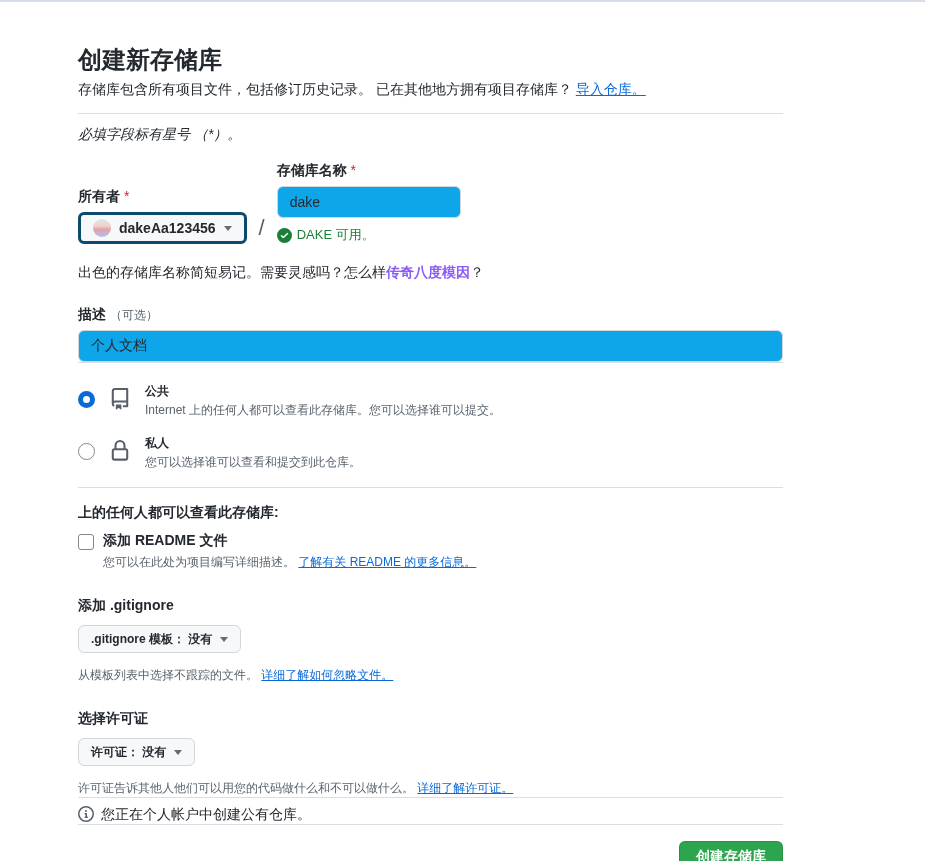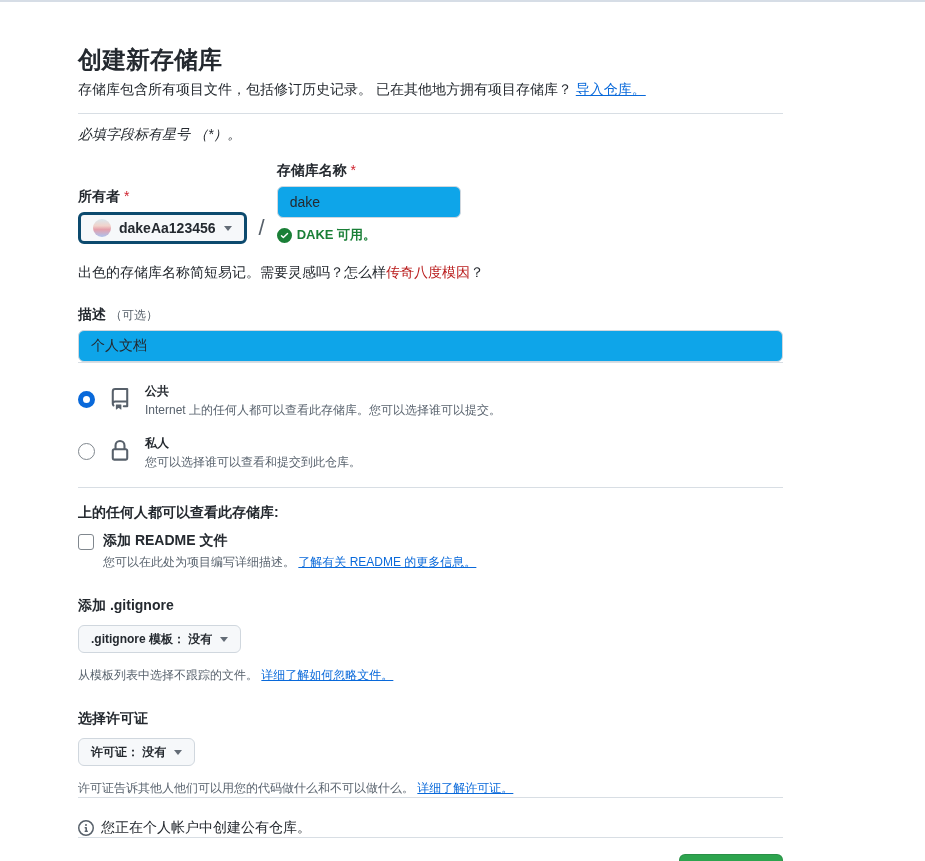--- a/index.html
+++ b/index.html
@@ -26,24 +26,24 @@
     width: 18px; height: 18px; border-radius: 50%;
     background: linear-gradient(180deg, #d9e7ee 0%, #f1d3cb 38%, #e5a0ab 58%, #b3bfe8 95%);
     flex: 0 0 auto;
   }
   .caret { width: 0; height: 0; border-left: 4px solid transparent; border-right: 4px solid transparent; border-top: 5px solid #636c76; display: inline-block; }
   .slash { font-size: 22px; font-weight: 300; color: #57606a; padding: 0 2px 3px 2px; }
   .text-input {
     height: 32px; border: 1px solid #d0d7de; border-radius: 6px; padding: 0 12px;
     font-size: 14px; color: #24292f; font-family: inherit; background: #0ea5e9; width: 184px;
   }
-  .avail-row { display: flex; align-items: center; gap: 5px; margin-top: 8px; color: #1a7f37; font-size: 13px; font-weight: 700; }
+  .avail-row { display: flex; align-items: center; gap: 5px; margin-top: 8px; color: #1a7f37; font-size: 13px; font-weight: 400; }
   .avail-row svg { flex: 0 0 auto; }
   .hint-line { margin-top: 20px; font-size: 14px; }
-  .suggestion { color: #b91c1c; font-weight: 400; }
+  .suggestion { color: #8b5cf6; font-weight: 700; }
   .desc-field { margin-top: 24px; }
   .desc-field .optional { font-weight: 400; font-size: 12px; color: #57606a; }
   .desc-input { width: 100%; height: 32px; }
   .sect-gap { margin-top: 16px; }
   .radio-group { padding: 20px 0 16px 0; display: flex; flex-direction: column; gap: 16px; }
   .radio-row { display: flex; align-items: flex-start; gap: 14px; }
   .radio { width: 17px; height: 17px; border-radius: 50%; flex: 0 0 auto; margin-top: 8px; cursor: pointer; }
   .radio.checked { border: 5px solid #0969da; background: #fff; }
   .radio.unchecked { border: 1px solid #80878e; background: #fff; }
   .vis-icon { color: #57606a; margin-top: 5px; flex: 0 0 auto; }
@@ -57,21 +57,21 @@
   .sub-heading { font-weight: 700; font-size: 14px; margin-top: 26px; }
   .menu-btn {
     display: inline-flex; align-items: center; gap: 8px; height: 28px; margin-top: 10px;
     background: #f6f8fa; border: 1px solid #d0d7de; border-radius: 6px;
     padding: 0 12px; font-size: 12px; font-weight: 700; color: #24292f; cursor: pointer;
     font-family: inherit;
   }
   .helper-line { font-size: 12px; color: #59636e; margin-top: 14px; }
   .helper-line a.link { font-size: 12px; }
   .footer-divider { margin-top: 22px; }
-  .notice-row { display: flex; align-items: center; gap: 7px; margin-top: 21px; color: #57606a; font-size: 14px; }
+  .notice-row { display: flex; align-items: flex-start; gap: 7px; margin-top: 8px; color: #57606a; font-size: 14px; }
   .notice-row svg { flex: 0 0 auto; color: #57606a; }
   .notice-row .notice-text { color: #24292f; }
   .actions-divider { margin-top: 18px; }
   .actions { display: flex; justify-content: flex-end; margin-top: 16px; }
   .btn-primary {
     background: #2da44e; color: #ffffff; border: 1px solid rgba(27,31,36,0.15);
     border-radius: 6px; height: 32px; padding: 0 16px; font-size: 14px; font-weight: 600;
     cursor: pointer; font-family: inherit;
   }
 </style>

